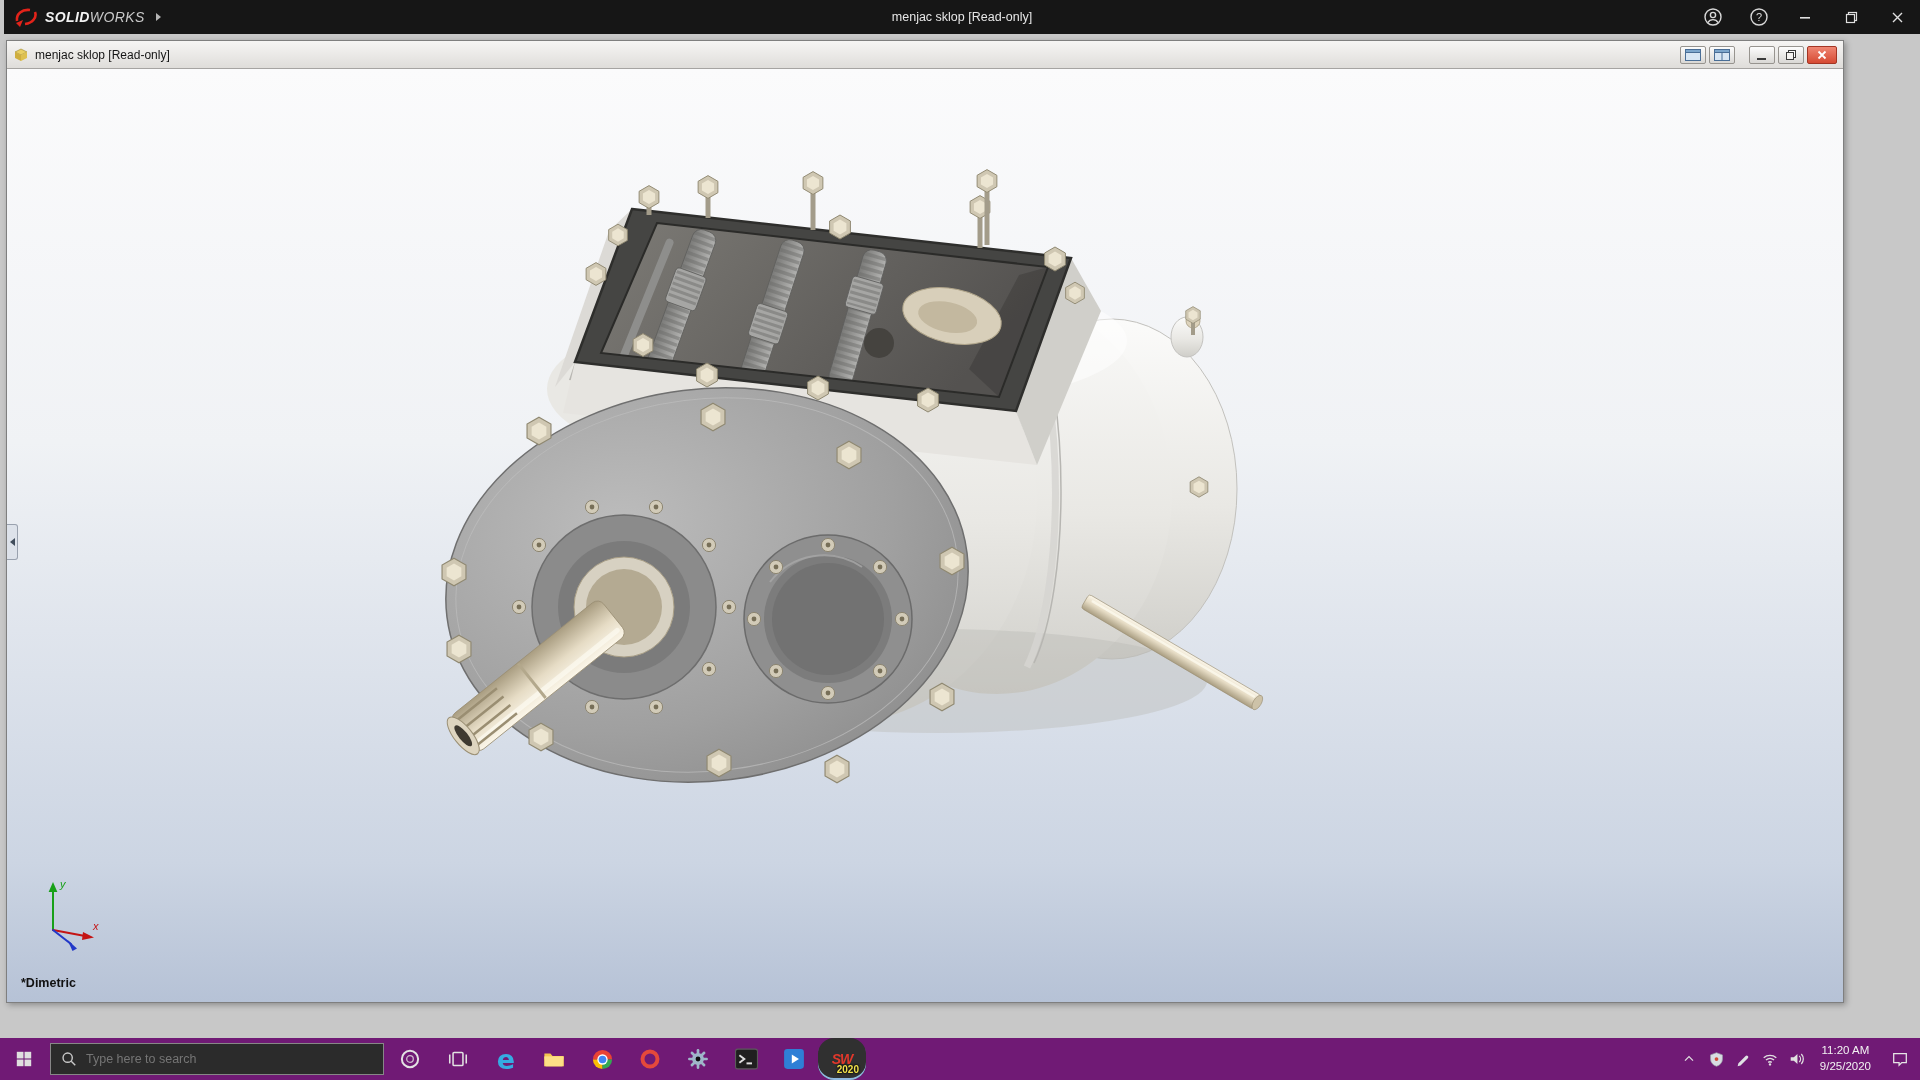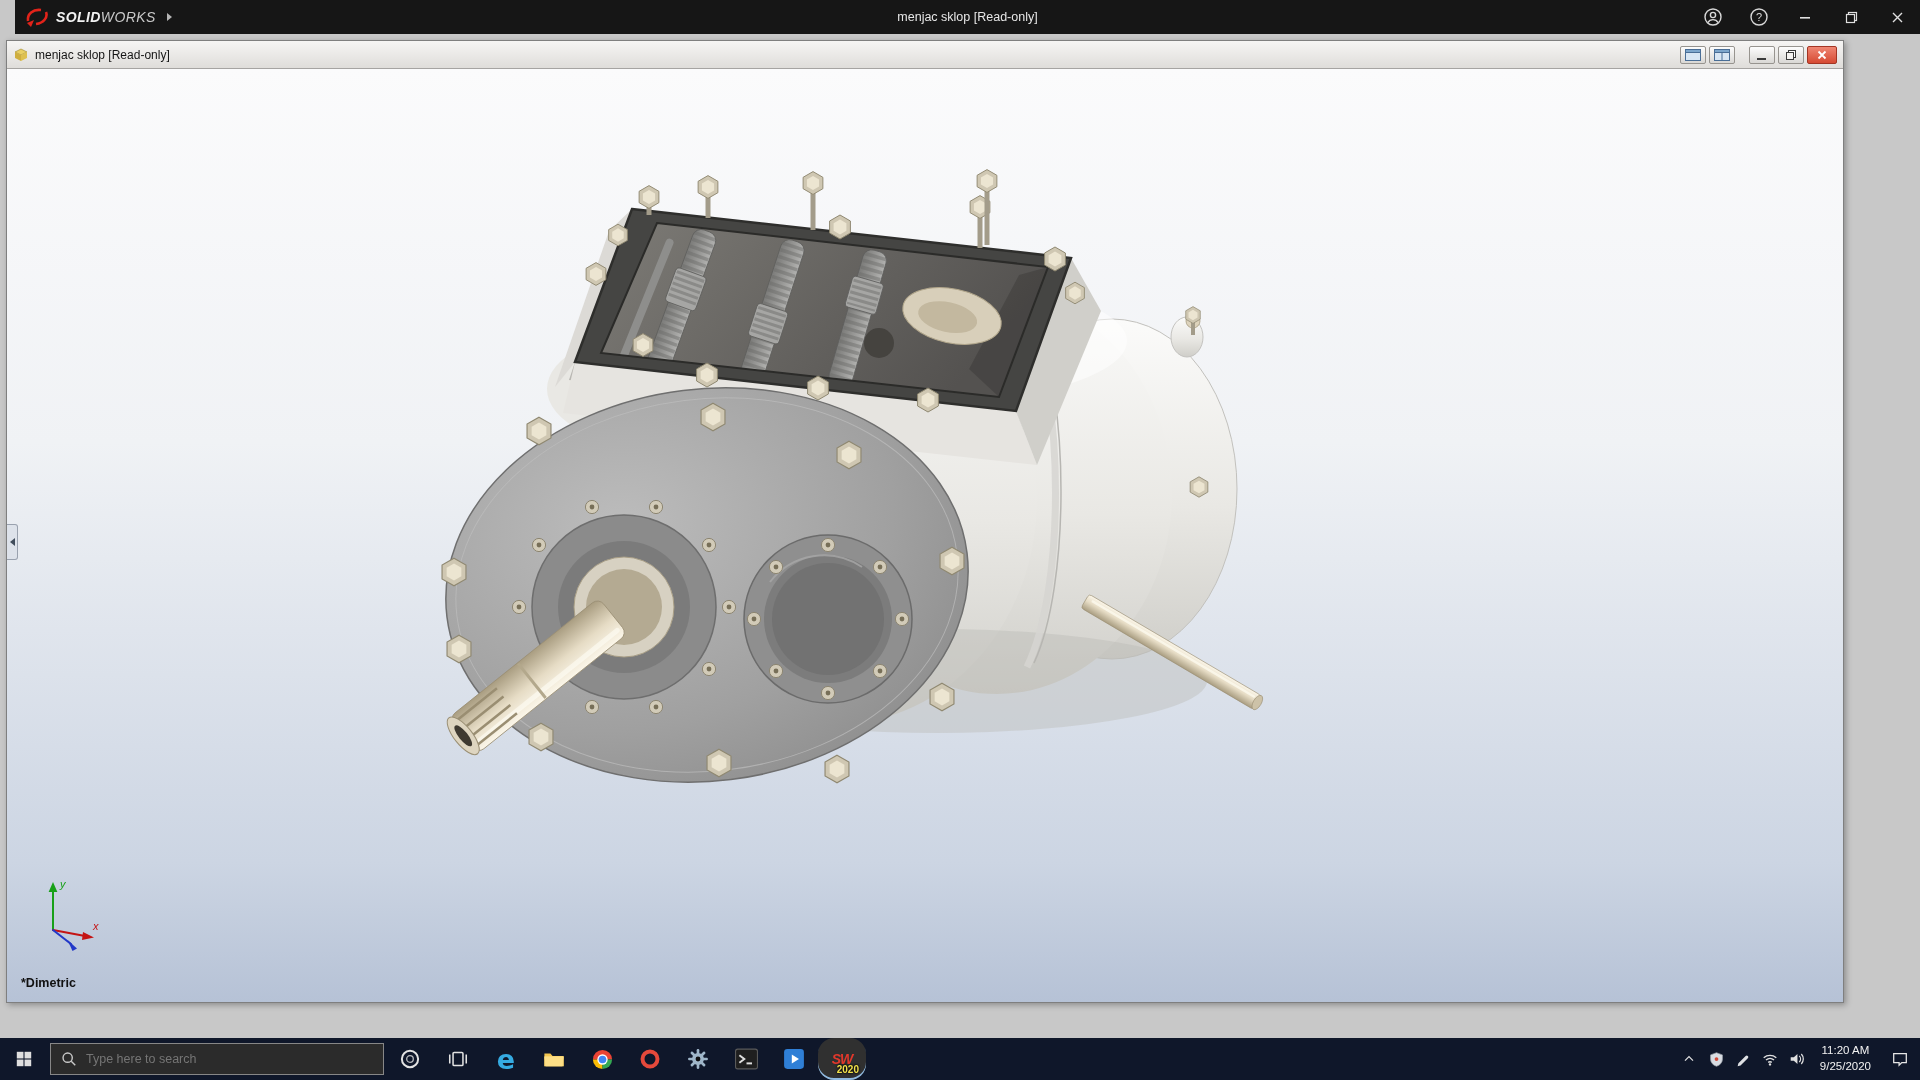--- a/index.html
+++ b/index.html
@@ -1,21 +1,21 @@
 <!DOCTYPE html>
 <html><head>
 <meta charset="utf-8">
 <style>
   * { margin:0; padding:0; box-sizing:border-box; }
   html,body { width:1920px; height:1080px; overflow:hidden; }
   body { font-family:"Liberation Sans", sans-serif; background:#000; }
   .screen { position:relative; width:1920px; height:1080px; background:#c8c8c8; overflow:hidden; }
 
   
-  .app-titlebar { position:absolute; top:0; left:15px; right:0; height:34px; background:#161616; display:flex; align-items:center; z-index:30; }
+  .app-titlebar { position:absolute; top:0; left:4px; right:0; height:34px; background:#161616; display:flex; align-items:center; z-index:30; }
   .logo-wrap { display:flex; align-items:center; gap:7px; padding:0 10px; height:100%; }
   .brand { color:#f2f2f2; font-size:14px; font-style:italic; letter-spacing:.4px; white-space:nowrap; }
   .brand .strong { font-weight:700; }
   .brand .light { font-weight:400; color:#c9c9c9; }
   .menu-expand { width:0; height:0; border-left:5px solid #b5b5b5; border-top:4px solid transparent; border-bottom:4px solid transparent; margin-left:4px; }
   .app-title { position:absolute; left:50%; top:0; transform:translateX(-50%); height:34px; line-height:34px; color:#e6e6e6; font-size:12.5px; }
   .app-controls { margin-left:auto; display:flex; height:100%; }
   .app-ctl { width:46px; height:34px; display:flex; align-items:center; justify-content:center; }
 
   
@@ -31,21 +31,21 @@
   
   .viewport { position:absolute; top:28px; left:0; right:0; bottom:0; overflow:hidden;
     background:linear-gradient(180deg,#fbfbfc 0%,#f0f2f5 40%,#ccd5e3 85%,#b6c2d6 100%); }
   .model { position:absolute; inset:0; width:100%; height:100%; }
   .view-label { position:absolute; left:14px; bottom:12px; font-size:12.5px; font-weight:700; color:#111; }
   .triad { position:absolute; left:24px; bottom:48px; }
   .pane-expander { position:absolute; left:0; top:455px; width:11px; height:36px; background:#dde2ea; border:1px solid #99a1ae; border-left:0; border-radius:0 3px 3px 0; display:flex; align-items:center; justify-content:center; }
   .pe-arrow { width:0; height:0; border-right:5px solid #414d5c; border-top:4px solid transparent; border-bottom:4px solid transparent; }
 
   
-  .taskbar { position:absolute; bottom:0; left:0; right:0; height:42px; background:#0f172a; display:flex; align-items:center; z-index:40; }
+  .taskbar { position:absolute; bottom:0; left:0; right:0; height:42px; background:#701a75; display:flex; align-items:center; z-index:40; }
   .tb-btn { height:42px; display:flex; align-items:center; justify-content:center; }
   .start { width:48px; }
   .search-box { width:334px; height:32px; margin:0 2px; background:#2b2b2b; border:1px solid #878787; display:flex; align-items:center; padding:0 10px; gap:9px; }
   .search-box input { flex:1; background:transparent; border:0; outline:0; color:#c9c9c9; font-size:12.5px; font-family:inherit; }
   .task-icon { width:48px; }
   .task-icon.active { background:#303030; box-shadow:inset 0 -2px 0 #8fb9e0;border-radius:16px; }
   .edge-e { color:#35abe2; font-weight:700; font-size:27px; line-height:1; font-family:"DejaVu Sans",sans-serif; }
   .sw-wrap { position:relative; width:30px; height:30px; display:flex; align-items:center; justify-content:center; }
   .sw-logo { font-weight:700; font-style:italic; font-size:14px; color:#e2382b; letter-spacing:-1px; }
   .sw-badge { position:absolute; right:-2px; bottom:-1px; font-size:10px; font-weight:700; color:#f2e14c; text-shadow:0 0 2px #000,0 0 2px #000; }

